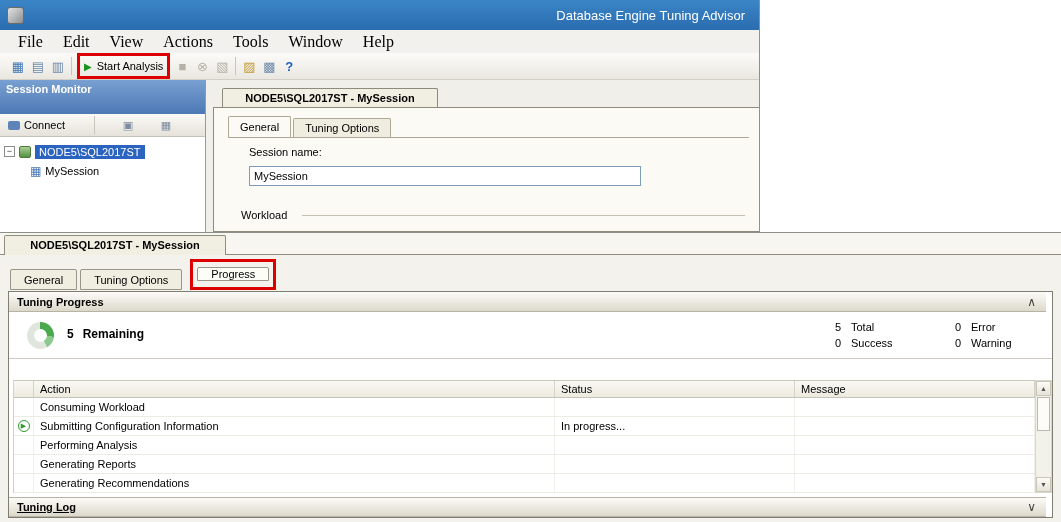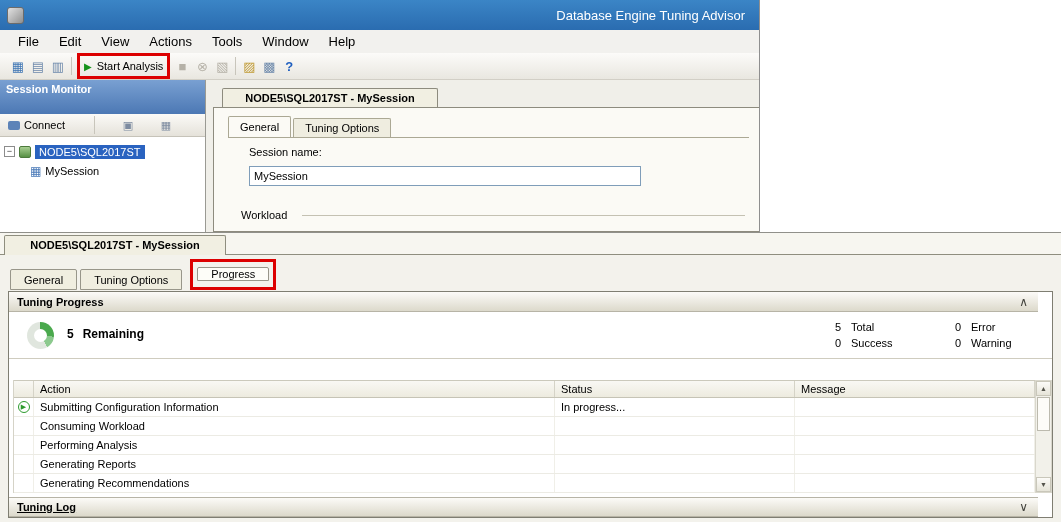--- a/index.html
+++ b/index.html
@@ -5,21 +5,21 @@
   * { margin:0; padding:0; box-sizing:border-box; }
   body { font-family:"Liberation Sans","DejaVu Sans",sans-serif; background:#fff; }
   .screen { position:relative; width:1061px; height:522px; background:#fff; overflow:hidden; font-size:11px; color:#000; }
 
   
   .topwin { position:absolute; left:0; top:0; width:760px; height:232px; background:#f0efe9; border-right:1px solid #8f8f8f; overflow:hidden; }
   .titlebar { position:absolute; left:0; top:0; right:0; height:30px; background:linear-gradient(#3b85c6,#2a6cb0); display:flex; align-items:center; }
   .app-icon { width:17px; height:17px; margin-left:7px; background:linear-gradient(135deg,#e2e2e2,#8f8f8f); border-radius:3px; border:1px solid #6b6b6b; }
   .win-title { position:absolute; right:14px; color:#fff; font-size:13px; }
   .menubar { position:absolute; top:30px; left:0; right:0; height:23px; background:#f2f1ee; display:flex; align-items:center; padding-left:8px; }
-  .menu-item { padding:0 10px; line-height:23px; font-size:13px; cursor:default; }
+  .menu-item { padding:0 10px; line-height:23px; font-size:16px; cursor:default;font-family:Liberation Serif, serif; }
   .toolbar { position:absolute; top:53px; left:0; right:0; height:27px; background:linear-gradient(#fcfbf9,#e9e7e0); border-bottom:1px solid #d2cfc6; display:flex; align-items:center; padding-left:8px; }
   .tb-icon { width:20px; height:20px; display:flex; align-items:center; justify-content:center; font-size:13px; }
   .tb-icon.disabled { color:#b5b1a7; }
   .tb-icon.help { color:#1f5fbf; font-weight:bold; font-size:13px; }
   .tb-sep { width:1px; height:18px; background:#c8c5bb; margin:0 3px; }
   .redbox { border:3px solid #dc0000; display:flex; align-items:center; height:26px; padding:0 4px; margin:0 2px; background:transparent; }
   .start-btn { display:flex; align-items:center; gap:5px; font-size:11px; cursor:default; }
   .play { color:#15931b; font-size:10px; }
 
   .leftpanel { position:absolute; left:0; top:80px; width:206px; bottom:0; display:flex; flex-direction:column; background:#fff; border-right:1px solid #9a9a93; }
@@ -51,21 +51,21 @@
   
   .botwin { position:absolute; left:0; top:232px; width:1061px; height:290px; background:#f3f2ec; border-top:1px solid #90908a; }
   .bw-strip { position:absolute; left:0; top:0; right:0; height:22px; background:#f7f6f0; border-bottom:1px solid #8f8e7f; }
   .bw-doctab { position:absolute; left:4px; top:2px; width:222px; height:20px; background:#f1efe2; border:1px solid #8f8e7f; border-bottom:none; border-radius:2px 2px 0 0; font-weight:bold; text-align:center; line-height:19px; }
   .bw-tabs { position:absolute; left:10px; top:26px; height:31px; display:flex; align-items:flex-end; gap:3px; }
   .tab2 { height:21px; padding:0 13px; line-height:20px; background:#f0eee0; border:1px solid #98968a; border-radius:2px 2px 0 0; }
   .tab2.sel { background:#fdfdf8; }
   .red-frame { border:3px solid #dc0000; padding:2px 4px 3px; margin-left:5px; }
 
   .panel { position:absolute; left:8px; top:58px; width:1045px; height:227px; background:#fff; border:1px solid #7f7e72; }
-  .section-bar { position:absolute; left:0; right:14px; height:20px; background:linear-gradient(#fcfbf8,#dcd9cb); border-bottom:1px solid #b7b4a6; display:flex; align-items:center; }
+  .section-bar { position:absolute; left:0; right:6px; height:20px; background:linear-gradient(#fcfbf8,#dcd9cb); border-bottom:1px solid #b7b4a6; display:flex; align-items:center; }
   .section-bar.top { top:0; }
   .section-bar.bottom { bottom:0; border-top:1px solid #b7b4a6;text-decoration:underline; }
   .section-title { font-weight:bold; margin-left:8px; font-size:11px; }
   .section-chev { position:absolute; right:10px; color:#44443e; font-size:12px; line-height:1; }
 
   .summary { position:absolute; left:0; right:0; top:20px; height:47px; background:#fff; border-bottom:1px solid #cfccbf; }
   .spinner { position:absolute; left:18px; top:10px; width:27px; height:27px; border-radius:50%; background:conic-gradient(#4aa94d 0 95deg,#8cc98e 95deg 150deg,#e0e6de 150deg 360deg); }
   .spinner::after { content:""; position:absolute; inset:7px; background:#fff; border-radius:50%; }
   .remaining { position:absolute; left:58px; top:15px; font-weight:bold; font-size:12px; display:flex; gap:9px; }
   .stats-col { position:absolute; top:7px; line-height:16px; }
@@ -228,31 +228,31 @@
       <span class="details-label">Details:</span>
 
       <div class="dtable">
         <div class="thead">
           <span class="th gutter-h"></span>
           <span class="th">Action</span>
           <span class="th">Status</span>
           <span class="th">Message</span>
         </div>
         <div class="trow">
+          <span class="gutter"></span>
+          <span class="td">Consuming Workload</span>
+          <span class="td"></span>
+          <span class="td"></span>
+        </div>
+        <div class="trow">
           <span class="gutter">
             <span class="play-circle">▶</span>
           </span>
           <span class="td">Submitting Configuration Information</span>
           <span class="td">In progress...</span>
-          <span class="td"></span>
-        </div>
-        <div class="trow">
-          <span class="gutter"></span>
-          <span class="td">Consuming Workload</span>
-          <span class="td"></span>
           <span class="td"></span>
         </div>
         <div class="trow">
           <span class="gutter"></span>
           <span class="td">Performing Analysis</span>
           <span class="td"></span>
           <span class="td"></span>
         </div>
         <div class="trow">
           <span class="gutter"></span>

